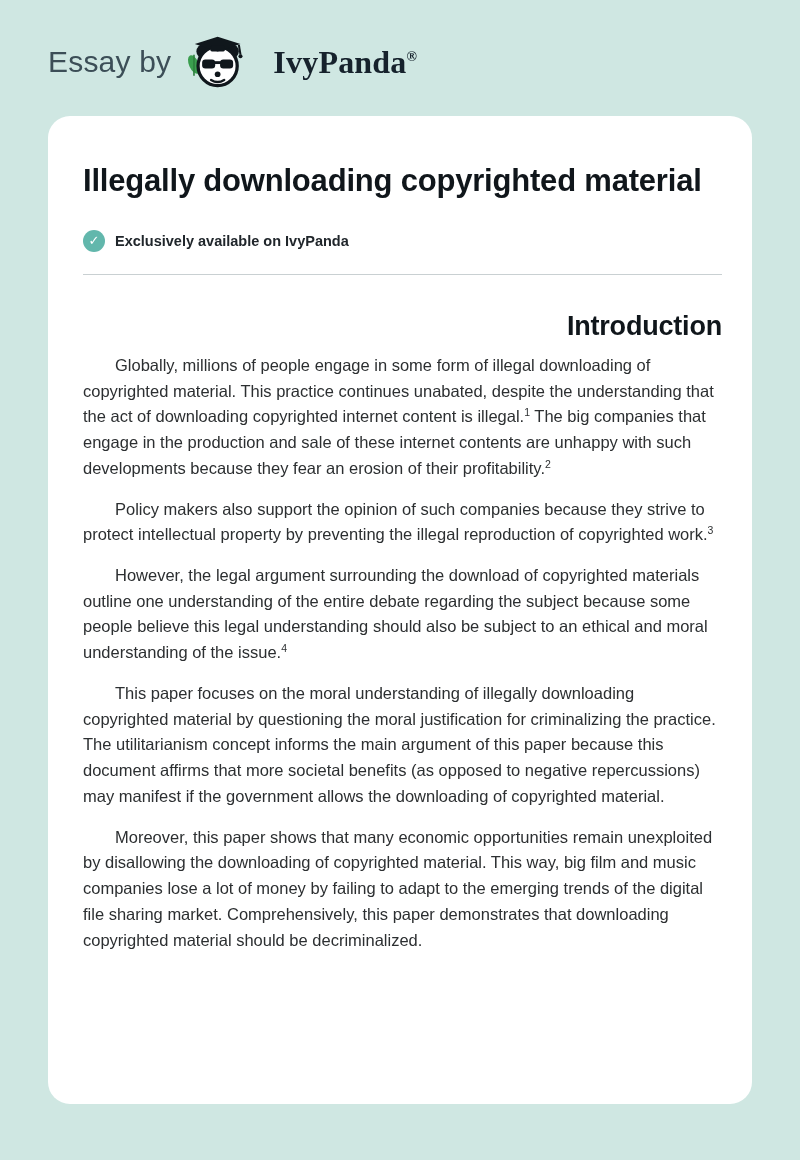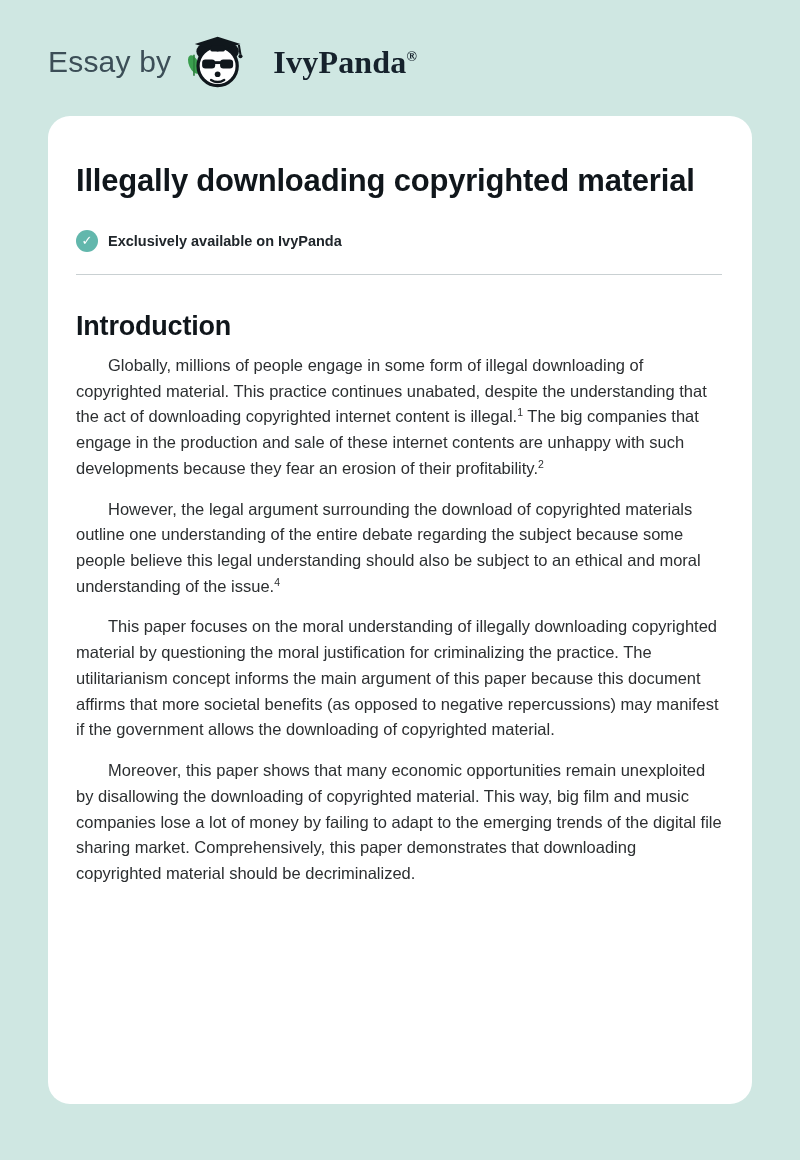--- a/index.html
+++ b/index.html
@@ -34,21 +34,21 @@
   }
   .brand .reg {
     font-size: 14px;
     vertical-align: super;
     font-weight: 700;
   }
   .card {
     background: #ffffff;
     border-radius: 22px;
     margin: 0 48px 46px 48px;
-    padding: 44px 30px 60px 28px;
+    padding: 44px 30px 60px 35px;
     min-height: 988px;
   }
   .doc-title {
     font-size: 31px;
     line-height: 1.35;
     font-weight: 800;
     color: #10161b;
     letter-spacing: -0.2px;
     max-width: 620px;
   }
@@ -78,20 +78,21 @@
     border: none;
     border-top: 1px solid #c9d0d2;
     margin: 22px 0 0 0;
   }
   .section-heading {
     margin-top: 36px;
     font-size: 27px;
     font-weight: 800;
     color: #10161b;
     letter-spacing: -0.2px;
+    text-align: right;
   }
   .paragraphs { margin-top: 11px; }
   .para {
     font-size: 16.5px;
     line-height: 1.56;
     color: #2c2f31;
     text-indent: 32px;
     margin-bottom: 15px;
     max-width: 652px;
   }
@@ -141,17 +142,18 @@
     <span class="check-circle">✓</span>
     <span class="badge-label">Exclusively available on IvyPanda</span>
   </div>
 
   <hr class="divider">
 
   <h2 class="section-heading">Introduction</h2>
 
   <div class="paragraphs">
       <p class="para">Globally, millions of people engage in some form of illegal downloading of copyrighted material. This practice continues unabated, despite the understanding that the act of downloading copyrighted internet content is illegal.<sup>1</sup> The big companies that engage in the production and sale of these internet contents are unhappy with such developments because they fear an erosion of their profitability.<sup>2</sup></p>
+      <p class="para">Policy makers also support the opinion of such companies because they strive to protect intellectual property by preventing the illegal reproduction of copyrighted work.<sup>3</sup></p>
       <p class="para">However, the legal argument surrounding the download of copyrighted materials outline one understanding of the entire debate regarding the subject because some people believe this legal understanding should also be subject to an ethical and moral understanding of the issue.<sup>4</sup></p>
       <p class="para">This paper focuses on the moral understanding of illegally downloading copyrighted material by questioning the moral justification for criminalizing the practice. The utilitarianism concept informs the main argument of this paper because this document affirms that more societal benefits (as opposed to negative repercussions) may manifest if the government allows the downloading of copyrighted material.</p>
       <p class="para">Moreover, this paper shows that many economic opportunities remain unexploited by disallowing the downloading of copyrighted material. This way, big film and music companies lose a lot of money by failing to adapt to the emerging trends of the digital file sharing market. Comprehensively, this paper demonstrates that downloading copyrighted material should be decriminalized.</p>
     </div>
 </main>
 
 </body></html>

